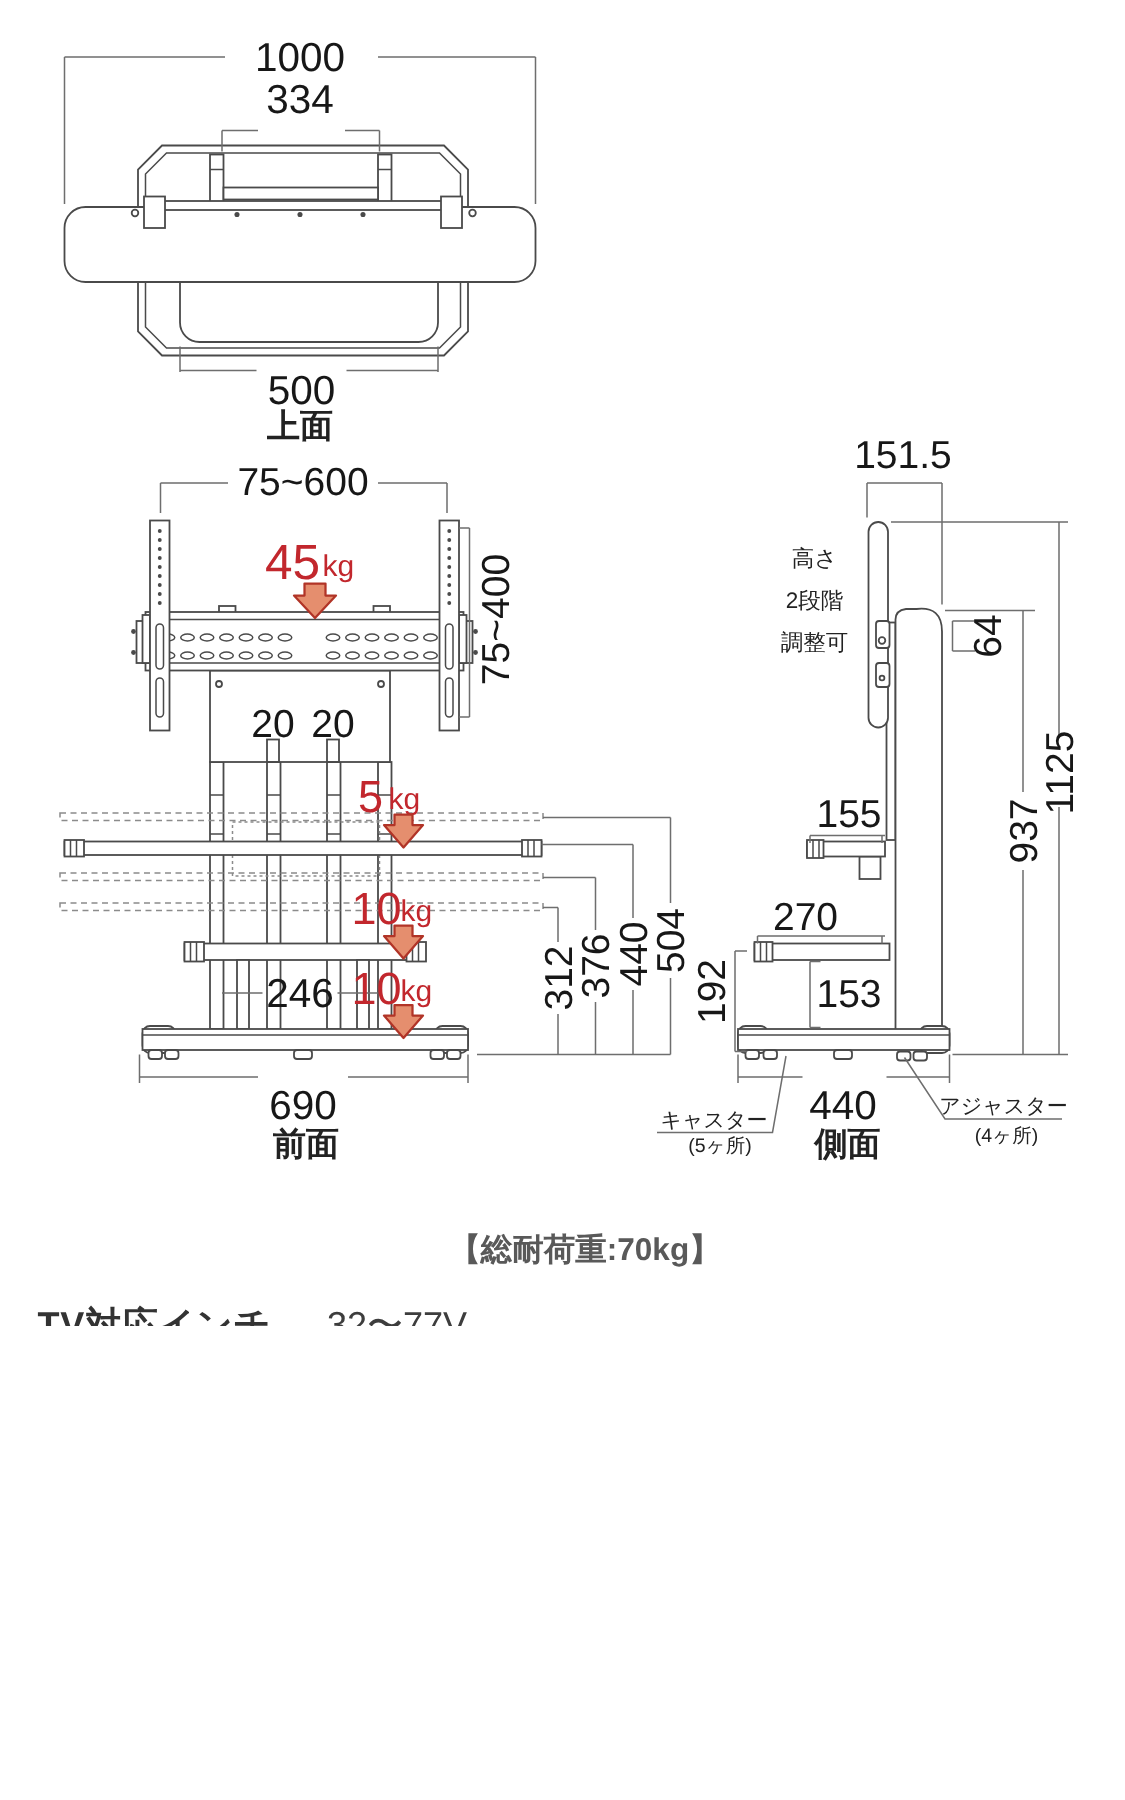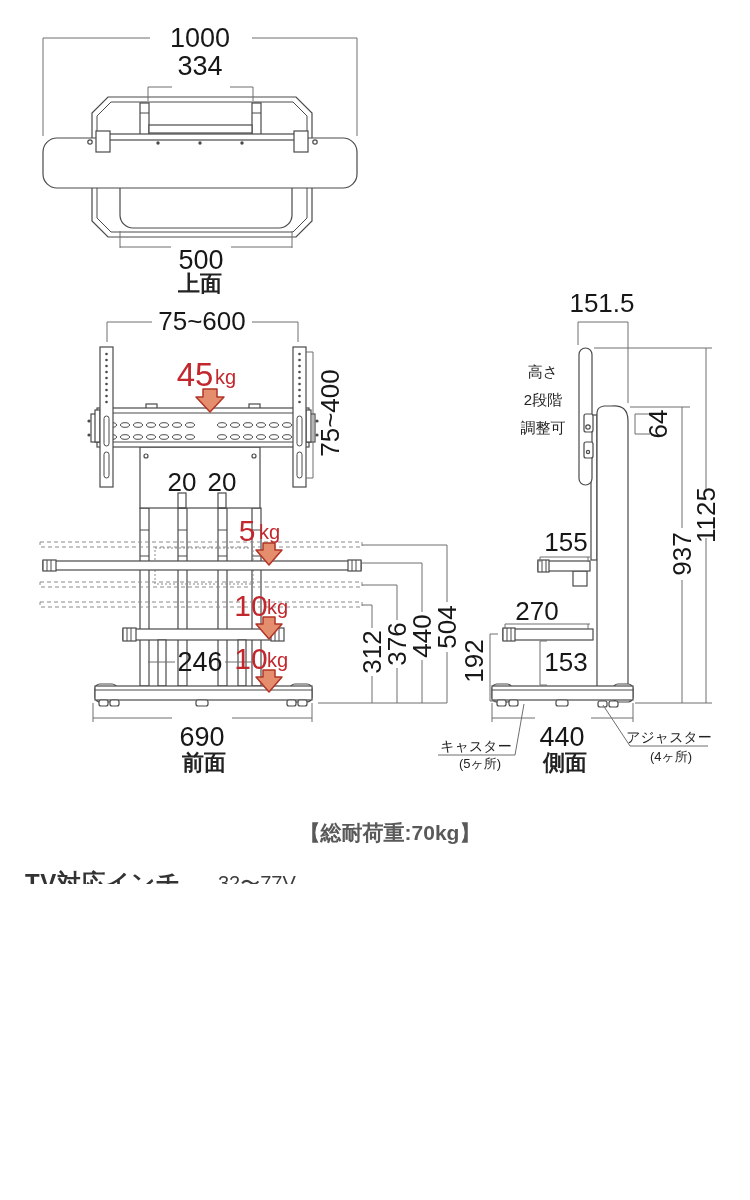--- a/index.html
+++ b/index.html
@@ -23,21 +23,21 @@
   .redmid { font-size:30px; fill:#c2272d; }
   .redkg  { font-size:20px; fill:#c2272d; }
   .ar   { fill:#e58e6e; stroke:#b13427; stroke-width:1.5; stroke-linejoin:round; }
   .hole { fill:#4a4a4a; }
   .slot { fill:none; stroke:#4a4a4a; stroke-width:1; }
   .total { font-size:21px; font-weight:bold; fill:#595959; }
   .spec { position:absolute; left:0; top:838px; width:750px; padding:0 22px 0 25px;text-decoration:underline; }
   .spec-row { display:flex; align-items:center; border-bottom:1px solid #b3b3b3; }
   .spec-row.last { border-bottom:none; }
   .spec-label { width:193px; font-size:24px; font-weight:bold; color:#333; letter-spacing:0.5px; }
-  .spec-value { font-size:20px; color:#3d3d3d; }
+  .spec-value { font-size:24px; color:#3d3d3d; }
 </style>
 </head>
 <body>
 
 <div class="page">
 <svg width="750" height="880" viewBox="0 0 750 880">
 
   <g>
     <path class="ol" d="M108,97 H296 L312,113 V221 L296,237 H108 L92,221 V113 Z"></path>
     <path class="thin" d="M111,102 H293 L307,116 V218 L293,232 H111 L97,218 V116 Z"></path>

